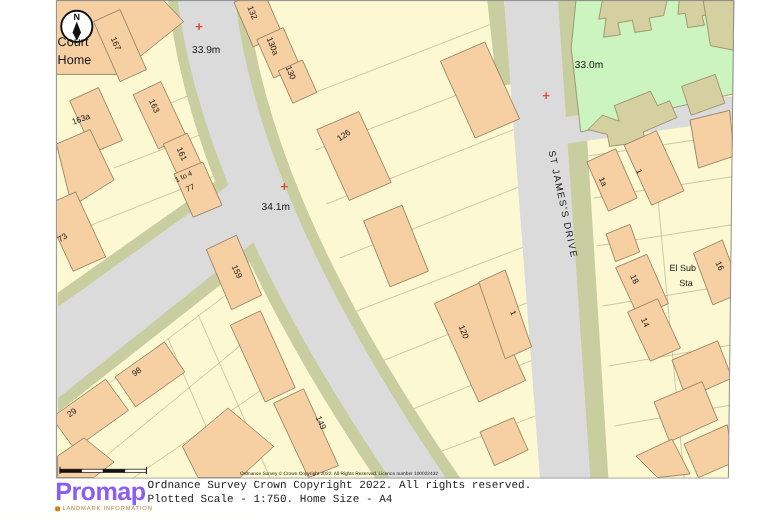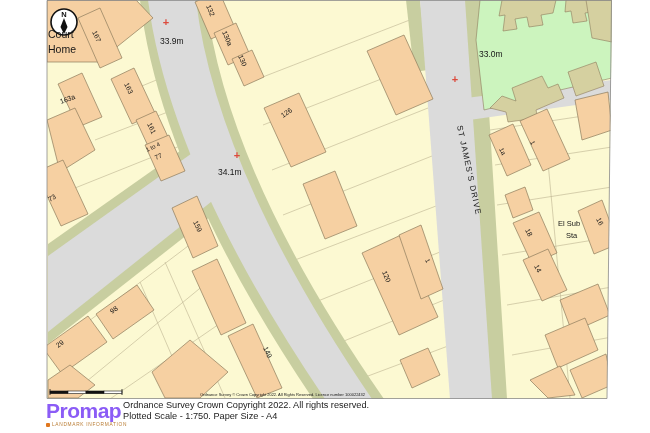--- a/index.html
+++ b/index.html
@@ -11,21 +11,21 @@
   .road{fill:var(--road);}
   .verge{fill:var(--verge);}
   .pline{stroke:var(--parcel_line);stroke-width:0.6;opacity:0.9;}
   #map-labels text{font-family:"Liberation Sans",sans-serif;fill:#161616;}
   #map-crosses text{font-family:"Liberation Sans",sans-serif;fill:var(--red);font-weight:bold;}
   #footer{position:absolute;top:399px;left:0;width:650px;height:34px;background:#ffffff;}
   #logo-block{position:absolute;left:46px;top:1px;}
   #logo-text{font-family:"Liberation Sans",sans-serif;font-weight:700;font-size:21px;letter-spacing:-0.5px;color:#8b5cf6;line-height:22px;}
   #logo-sub{font-size:4.8px;letter-spacing:0.7px;color:#b97c33;margin-top:0px;white-space:nowrap;}
   #logo-sub .dot{display:inline-block;width:4px;height:4px;background:#e0771e;border-radius:1px;margin-right:2px;vertical-align:middle;}
-  #os-text{position:absolute;left:123px;top:1px;font-family:Liberation Sans, sans-serif;font-size:9.2px;line-height:10.8px;color:#1b1b1b;white-space:nowrap;}
+  #os-text{position:absolute;left:123px;top:1px;font-family:Liberation Mono, monospace;font-size:9.2px;line-height:10.8px;color:#1b1b1b;white-space:nowrap;}
   .scaleseg{stroke:#111;stroke-width:0.6;}
 </style>
 </head>
 <body>
 
 <div id="map-wrap">
 <svg width="650" height="399" viewBox="0 0 650 399">
   <defs>
     <clipPath id="mapclip">
           <polygon points="47,0 612,0 607,399 47,399"></polygon>
@@ -175,15 +175,15 @@
 </svg>
 </div>
 
 <div id="footer">
   <div id="logo-block">
     <div id="logo-text">Promap</div>
     <div id="logo-sub"><span class="dot"></span><span>LANDMARK INFORMATION</span></div>
   </div>
   <div id="os-text">
     <div>Ordnance Survey Crown Copyright 2022. All rights reserved.</div>
-    <div>Plotted Scale - 1:750. Paper Size - A4</div>
+    <div>Plotted Scale - 1:750. Home Size - A4</div>
   </div>
 </div>
 
 </body></html>

